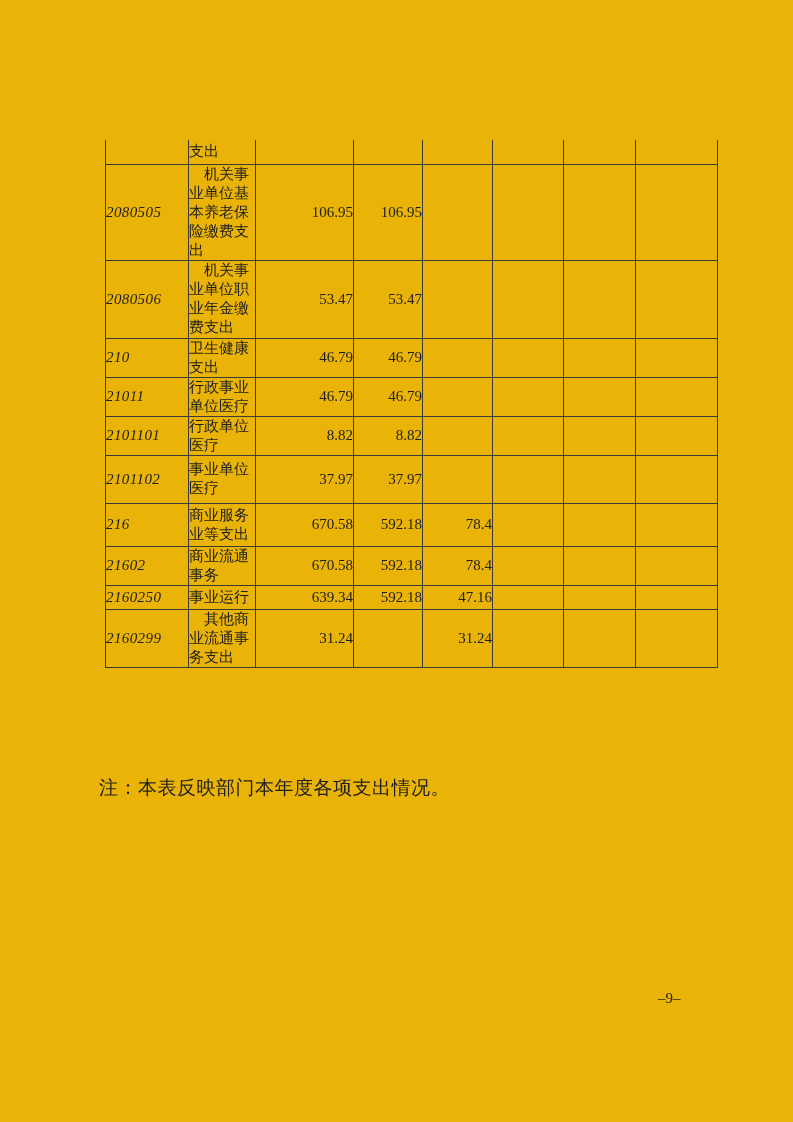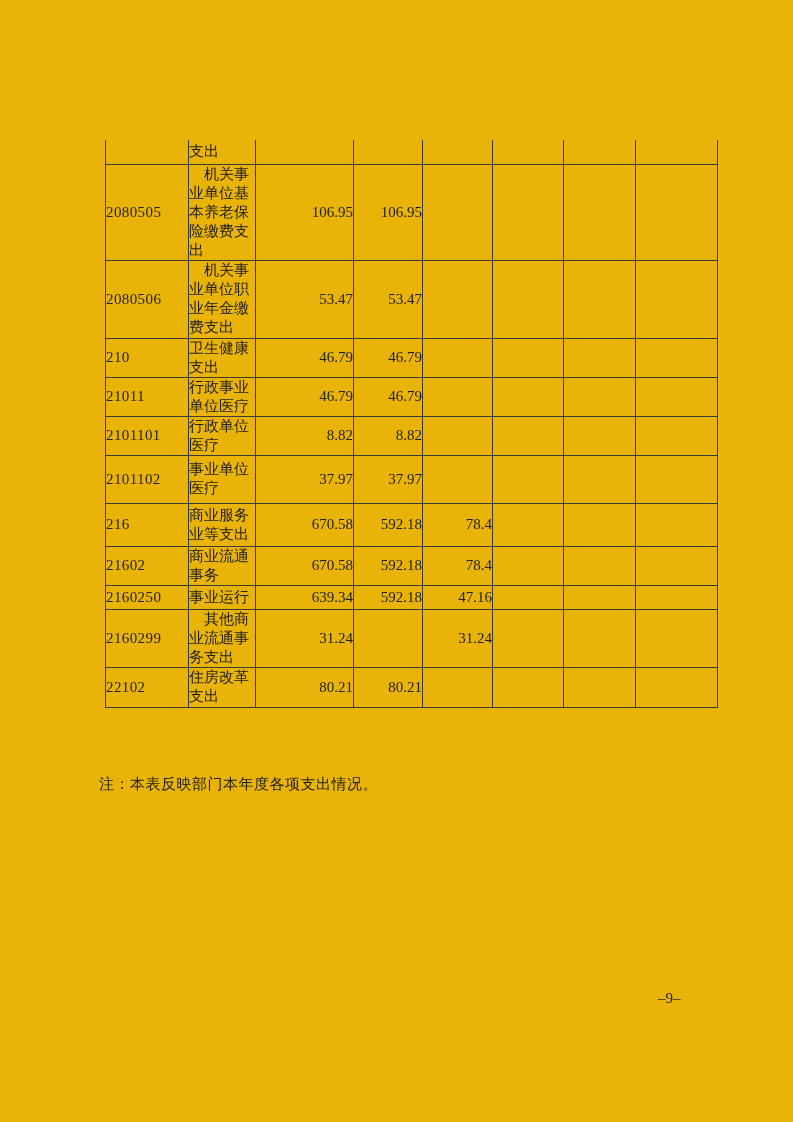--- a/index.html
+++ b/index.html
@@ -25,36 +25,37 @@
     padding: 0;
     font-size: 15px;
     vertical-align: middle;
     overflow: hidden;
   }
   tr.partial-row td { border-top: none; }
   td.col-code {
     padding-left: 3px;
     letter-spacing: 0.4px;
     white-space: nowrap;
+    font-style: italic;
   }
   td.col-name {
     padding-left: 1px;
     line-height: 19px;
     white-space: pre-line;
   }
   td.col-num {
     text-align: right;
     padding-right: 2px;
     white-space: nowrap;
   }
   .note {
     position: absolute;
     left: 99px;
     top: 775px;
-    font-size: 15px;
+    font-size: 19px;
     letter-spacing: 0.5px;
   }
   .page-number {
     position: absolute;
     left: 658px;
     top: 990px;
     font-size: 15px;
   }
 </style>
 </head>
@@ -192,31 +193,20 @@
           <td class="col-name">　其他商
 业流通事
 务支出</td>
           <td class="col-num">31.24</td>
           <td class="col-num"></td>
           <td class="col-num">31.24</td>
           <td class="col-num"></td>
           <td class="col-num"></td>
           <td class="col-num"></td>
         </tr>
-        <tr style="height: 40px;">
-          <td class="col-code">22102</td>
-          <td class="col-name">住房改革
-支出</td>
-          <td class="col-num">80.21</td>
-          <td class="col-num">80.21</td>
-          <td class="col-num"></td>
-          <td class="col-num"></td>
-          <td class="col-num"></td>
-          <td class="col-num"></td>
-        </tr>
       </tbody>
   </table>
 
   <div class="note">注：本表反映部门本年度各项支出情况。</div>
 
   <div class="page-number">–9–</div>
 
 </div>
 
 </body></html>

